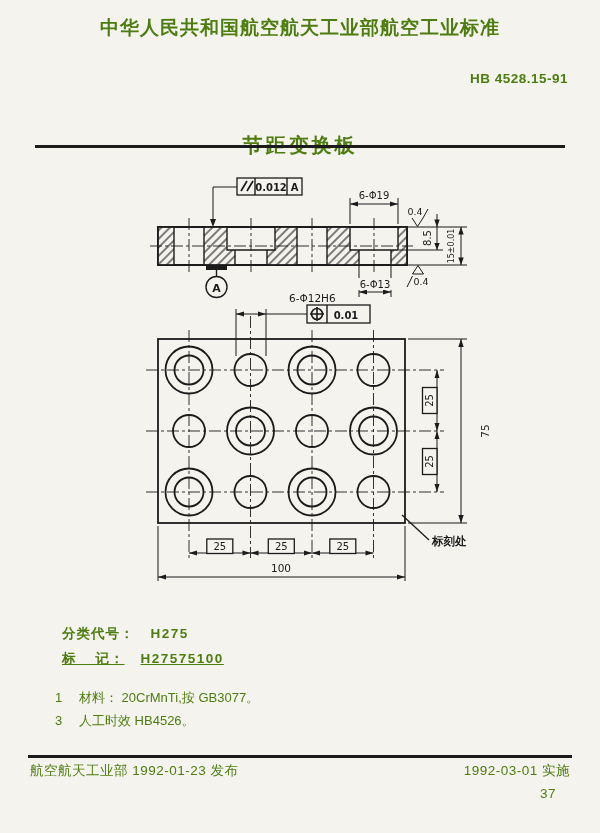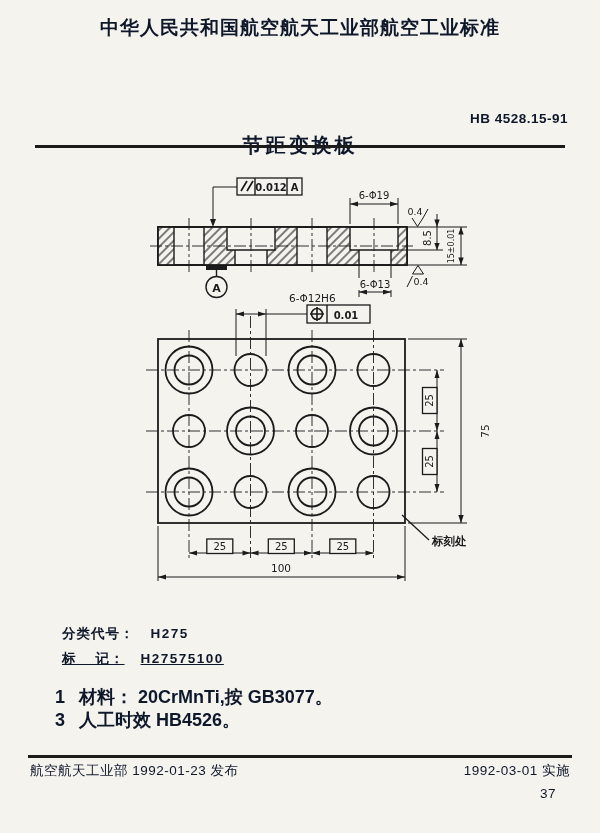--- a/index.html
+++ b/index.html
@@ -1,29 +1,29 @@
 <!DOCTYPE html>
 <html><head>
 <meta charset="utf-8">
 <style>
   html,body{margin:0;padding:0;background:#e8e6e1;}
   .page{
     position:relative;width:600px;height:833px;margin:0 auto;
-    background:#f4f3ee;color:#0f172a;overflow:hidden;
+    background:#f4f3ee;color:#4d7c0f;overflow:hidden;
     font-family:"Liberation Sans","DejaVu Sans",sans-serif;
   }
   .abs{position:absolute;}
   .center{left:0;right:0;text-align:center;}
   .hdr{font-size:19px;font-weight:bold;letter-spacing:1px;}
   .title{font-size:20px;font-weight:bold;letter-spacing:3px;}
-  .code{font-size:13.5px;font-weight:bold;letter-spacing:.5px;margin-top:40px;}
+  .code{font-size:13.5px;font-weight:bold;letter-spacing:.5px;}
   .rule{background:#1b1b1b;height:3px;}
   .idrow{font-size:13.5px;font-weight:600;letter-spacing:1px;}
   .idrow .val{margin-left:16px;letter-spacing:1.5px;}
-  .note{font-size:18px;font-weight:700;line-height:23px;white-space:nowrap;}
+  .note{font-size:13px;font-weight:400;line-height:23px;white-space:nowrap;}
   .note .n{display:inline-block;width:24px;}
   .foot{font-size:13.5px;font-weight:normal;letter-spacing:.5px;}
   svg{position:absolute;left:0;top:150px;}
   svg *{vector-effect:none;}
   svg text{font-family:"DejaVu Sans","Liberation Sans",sans-serif;fill:#1b1b1b;}
   .ln{stroke:#1b1b1b;stroke-width:1.8;fill:none;}
   .md{stroke:#1b1b1b;stroke-width:1.4;fill:none;}
   .thin{stroke:#1b1b1b;stroke-width:1;fill:none;}
   .cl{stroke:#1b1b1b;stroke-width:.9;fill:none;stroke-dasharray:12 3 3 3;}
   .arr{fill:#1b1b1b;stroke:none;}

